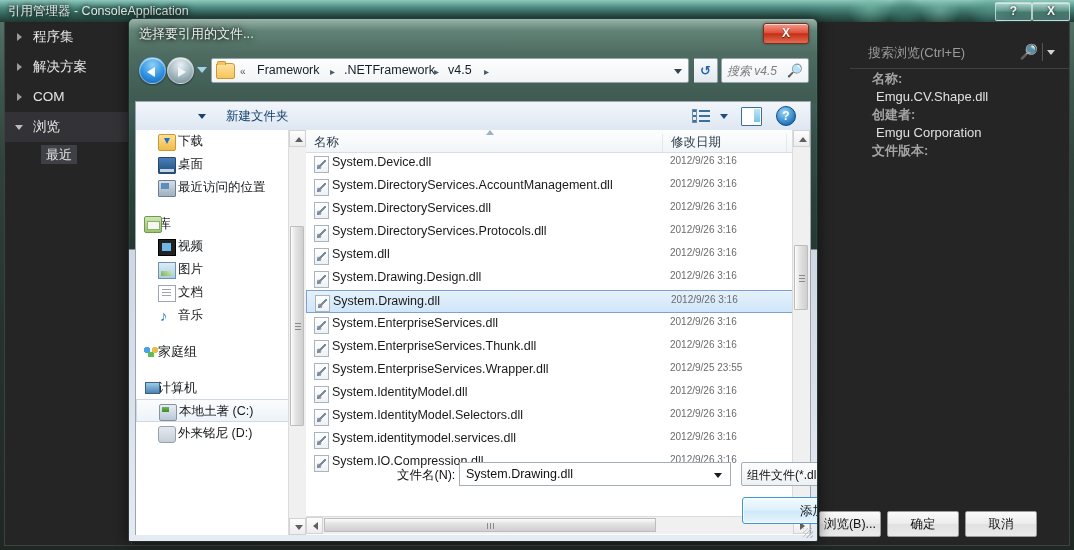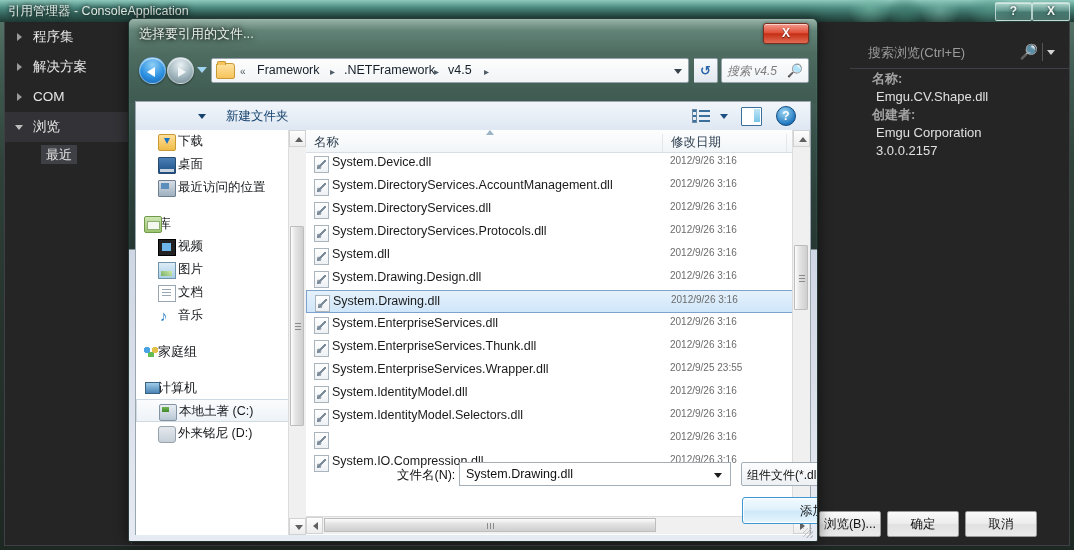--- a/index.html
+++ b/index.html
@@ -483,21 +483,21 @@
         <div id="vs-search-text">搜索浏览(Ctrl+E)</div>
         <div id="vs-search-div"></div>
         <div id="vs-search-icon">🔍</div>
         <div id="vs-search-caret"></div>
       </div>
       <div id="vs-details">
         <div class="d-label">名称:</div>
         <div class="d-value">Emgu.CV.Shape.dll</div>
         <div class="d-label">创建者:</div>
         <div class="d-value">Emgu Corporation</div>
-        <div class="d-value">3.0.0.2157</div>
+        <div class="d-label">文件版本:</div>
       </div>
     </div>
 
     <div id="vs-buttons">
       <div class="vsbtn" id="btn-browse">浏览(B)...</div>
       <div class="vsbtn" id="btn-ok">确定</div>
       <div class="vsbtn" id="btn-cancel">取消</div>
     </div>
   </div>
 
@@ -656,20 +656,21 @@
               <span class="ftype">应</span>
             </div>
           <div class="row">
               <span class="fic"></span>
               <span class="fname">System.IdentityModel.Selectors.dll</span>
               <span class="fdate">2012/9/26 3:16</span>
               <span class="ftype">应</span>
             </div>
           <div class="row">
               <span class="fic"></span>
+              <span class="fname">System.identitymodel.services.dll</span>
               <span class="fdate">2012/9/26 3:16</span>
               <span class="ftype">应</span>
             </div>
           <div class="row">
               <span class="fic"></span>
               <span class="fname">System.IO.Compression.dll</span>
               <span class="fdate">2012/9/26 3:16</span>
               <span class="ftype">应</span>
             </div>
         </div>

